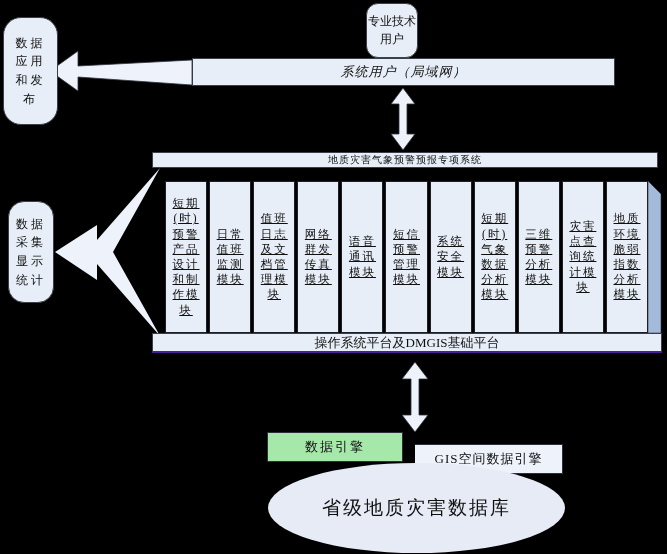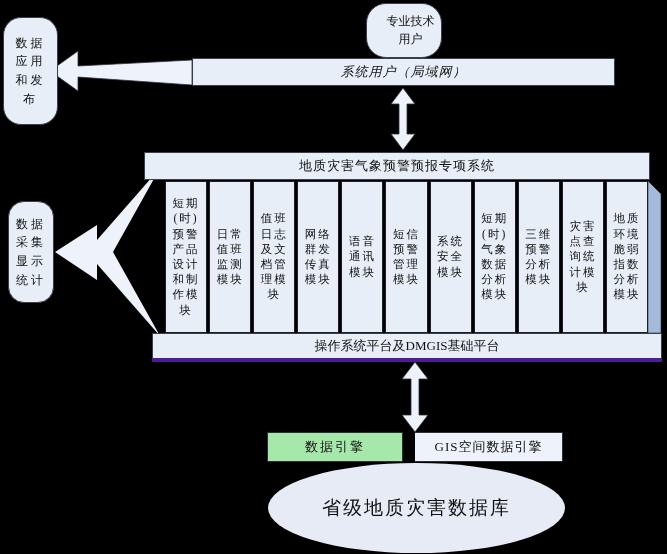--- a/index.html
+++ b/index.html
@@ -15,46 +15,46 @@
   .lbl { white-space: pre-line; text-align: center; }
   .litebox {
     background: #e8eef7;
     border: 1px solid #3a3f49;
     display: flex;
     align-items: center;
     justify-content: center;
   }
 
   
-  #pro-user { left: 366px; top: 3px; width: 76px; height: 55px; border-radius: 20px; font-size: 12px; line-height: 1.45; padding-left: 13px; }
+  #pro-user { left: 366px; top: 3px; width: 52px; height: 55px; border-radius: 12px; font-size: 12px; line-height: 1.45; }
   
   #lan-bar { left: 192px; top: 58px; width: 423px; height: 28px; font-size: 13px; letter-spacing: 1px; font-style: italic; }
   
   #data-publish { left: 3px; top: 17px; width: 55px; height: 108px; border-radius: 18px; font-size: 12px; line-height: 1.55; letter-spacing: 3px; }
   #data-collect { left: 8px; top: 201px; width: 46px; height: 102px; border-radius: 16px; font-size: 12px; line-height: 1.55; letter-spacing: 3px; }
 
   
-  #sys-header { left: 144px; top: 152px; width: 506px; height: 28px; font-size: 13px; letter-spacing: 1px; }
-  #modules { left: 165px; top: 181px; width: 483px; height: 152px; display: flex; gap: 2px; }
+  #sys-header { left: 152px; top: 152px; width: 506px; height: 16px; font-size: 10px; letter-spacing: 1px; }
+  #modules { left: 165px; top: 181px; width: 483px; height: 152px; display: flex; gap: 2px; text-decoration: underline; }
   .module {
     flex: 1;
     background: #e8eef7;
     border: 1px solid #1c1f26;
     display: flex;
     align-items: center;
     justify-content: center;
     font-size: 11.5px;
     line-height: 1.32;
     letter-spacing: 2px;
   }
-  #platform-bar { left: 152px; top: 333px; width: 510px; height: 29px; font-size: 13px; border-bottom: 4px solid #4c1d95; }
+  #platform-bar { left: 152px; top: 333px; width: 510px; height: 20px; font-size: 13px; border-bottom: 2px solid #4c1d95; }
 
   
   #engine-data { left: 267px; top: 432px; width: 136px; height: 30px; background: #a6e7aa; border: 1px solid #2a2f38; font-size: 13px; letter-spacing: 2px; display:flex; align-items:center; justify-content:center; }
-  #engine-gis  { left: 415px; top: 432px; width: 148px; height: 30px; background: #eef2fb; border: 1px solid #2a2f38; border-left: none; font-size: 13px; letter-spacing: 1px; display:flex; align-items:center; justify-content:center; }
+  #engine-gis  { left: 415px; top: 444px; width: 148px; height: 30px; background: #eef2fb; border: 1px solid #2a2f38; border-left: none; font-size: 13px; letter-spacing: 1px; display:flex; align-items:center; justify-content:center; }
 
   
   #db-ellipse {
     left: 268px; top: 463px; width: 297px; height: 90px;
     background: #e6ebf5;
     border-radius: 50%;
     display: flex; align-items: center; justify-content: center;
     font-size: 19px; letter-spacing: 2px;
   }
 

